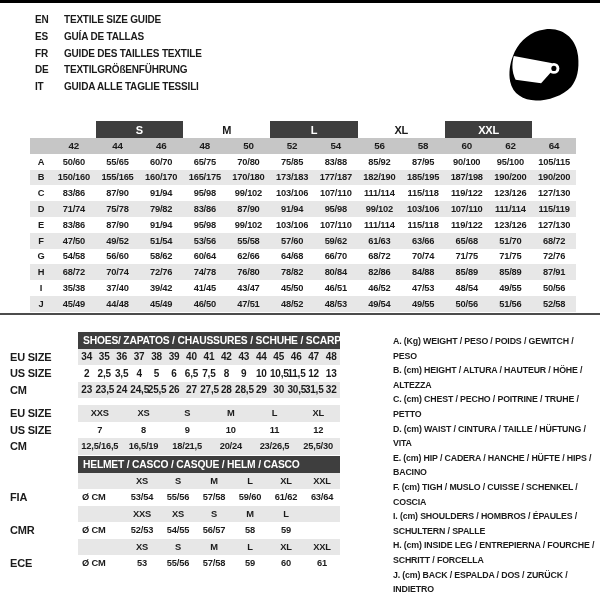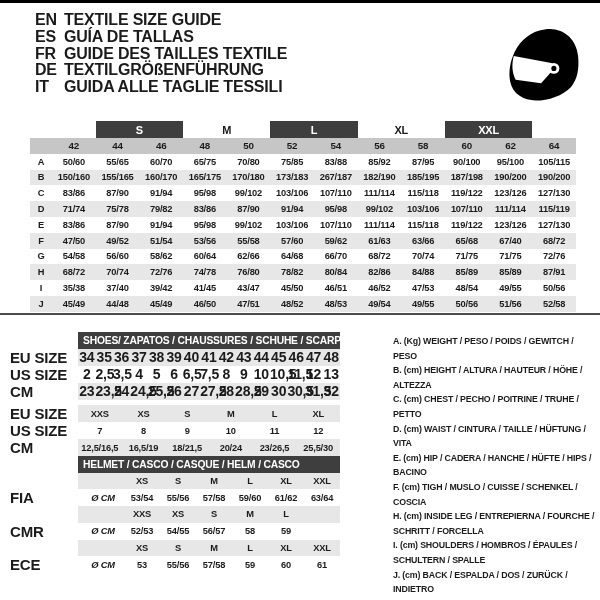--- a/index.html
+++ b/index.html
@@ -3,46 +3,46 @@
 <meta charset="utf-8">
 <style>
   html,body{margin:0;padding:0;}
   body{
     width:600px;height:600px;background:#ffffff;position:relative;overflow:hidden;
     font-family:"Liberation Sans","DejaVu Sans",sans-serif;font-weight:bold;color:#1b1b1b;
     -webkit-font-smoothing:antialiased;
   }
   .topline{position:absolute;top:0;left:0;width:600px;height:3px;background:#000;}
   
-  .langs{position:absolute;top:12px;left:35px;font-size:16px;line-height:16.8px;letter-spacing:-0.2px;}
+  .langs{position:absolute;top:12px;left:35px;font-size:10px;line-height:16.8px;letter-spacing:-0.2px;}
   .langs .lrow{display:flex;}
   .langs .code{width:29px;}
   
   .helmet{position:absolute;top:18px;right:14px;width:88px;height:92px;}
   
   table{border-collapse:collapse;table-layout:fixed;}
   td{padding:0;text-align:center;font-size:9.3px;white-space:nowrap;letter-spacing:-0.2px;}
   
   #textile{position:absolute;left:30px;top:121px;width:546px;}
   #textile td{height:15.8px;}
   #textile tr.group-row td{height:17px;}
   #textile td.group{font-size:11px;}
   #textile td.group.dark{background:#3e3e3e;color:#ffffff;}
   #textile tr.size-row td{background:#c6c6c6;font-size:9.8px;}
   #textile tr.alt td{background:#e7e7e7;}
   #textile td.lbl{text-align:center;}
   
   .btable{position:absolute;left:10px;width:330px;}
   .btable td{height:16.5px;}
-  .btable td.side{text-align:left;font-size:15px;padding-left:0;}
+  .btable td.side{text-align:left;font-size:11px;padding-left:0;}
   .btable td.dark-hdr{background:#3e3e3e;color:#ffffff;text-align:left;padding-left:5px;font-size:10.3px;height:16.5px;margin-left:23px;}
   .btable tr.shaded td.val{background:#e7e7e7;}
-  .btable td.unit{text-align:center;padding-left:4px;font-style:italic;}
+  .btable td.unit{text-align:left;padding-left:4px;}
   #shoes{top:332px;}
-  #shoes td.val{font-size:14px;}
+  #shoes td.val{font-size:10px;}
   #gloves{top:405px;}
   #helmet-t{top:456px;}
   .divider1{position:absolute;left:0;top:313px;width:600px;height:1.5px;background:#4c4c4c;}
   .divider2{position:absolute;left:78px;top:473px;width:260px;height:1px;background:#6a6a6a;}
   
   .legend{position:absolute;left:393px;top:334px;width:202px;font-size:8.8px;line-height:14.6px;letter-spacing:-0.15px;}
 </style>
 </head>
 <body>
 
@@ -136,21 +136,21 @@
         <td class="val">105/115</td>
       </tr>
       <tr class="alt">
         <td class="lbl">B</td>
         <td class="val">150/160</td>
         <td class="val">155/165</td>
         <td class="val">160/170</td>
         <td class="val">165/175</td>
         <td class="val">170/180</td>
         <td class="val">173/183</td>
-        <td class="val">267/187</td>
+        <td class="val">177/187</td>
         <td class="val">182/190</td>
         <td class="val">185/195</td>
         <td class="val">187/198</td>
         <td class="val">190/200</td>
         <td class="val">190/200</td>
       </tr>
       <tr class="">
         <td class="lbl">C</td>
         <td class="val">83/86</td>
         <td class="val">87/90</td>
@@ -200,21 +200,21 @@
         <td class="val">47/50</td>
         <td class="val">49/52</td>
         <td class="val">51/54</td>
         <td class="val">53/56</td>
         <td class="val">55/58</td>
         <td class="val">57/60</td>
         <td class="val">59/62</td>
         <td class="val">61/63</td>
         <td class="val">63/66</td>
         <td class="val">65/68</td>
-        <td class="val">67/40</td>
+        <td class="val">51/70</td>
         <td class="val">68/72</td>
       </tr>
       <tr class="">
         <td class="lbl">G</td>
         <td class="val">54/58</td>
         <td class="val">56/60</td>
         <td class="val">58/62</td>
         <td class="val">60/64</td>
         <td class="val">62/66</td>
         <td class="val">64/68</td>
@@ -478,16 +478,16 @@
     </tbody>
 </table>
 
 <div class="legend" id="legend">
     <div>A. (Kg) WEIGHT / PESO / POIDS / GEWITCH / PESO</div>
     <div>B. (cm) HEIGHT / ALTURA / HAUTEUR / HÖHE / ALTEZZA</div>
     <div>C. (cm) CHEST / PECHO / POITRINE / TRUHE / PETTO</div>
     <div>D. (cm) WAIST / CINTURA / TAILLE / HÜFTUNG / VITA</div>
     <div>E. (cm) HIP / CADERA / HANCHE / HÜFTE / HIPS /  BACINO</div>
     <div>F. (cm) TIGH / MUSLO / CUISSE / SCHENKEL / COSCIA</div>
+    <div>I.  (cm) SHOULDERS / HOMBROS / ÉPAULES / SCHULTERN / SPALLE</div>
     <div>H. (cm) INSIDE LEG / ENTREPIERNA / FOURCHE / SCHRITT / FORCELLA</div>
-    <div>I.  (cm) SHOULDERS / HOMBROS / ÉPAULES / SCHULTERN / SPALLE</div>
     <div>J. (cm) BACK / ESPALDA / DOS / ZURÜCK / INDIETRO</div>
   </div>
 
 </body></html>

